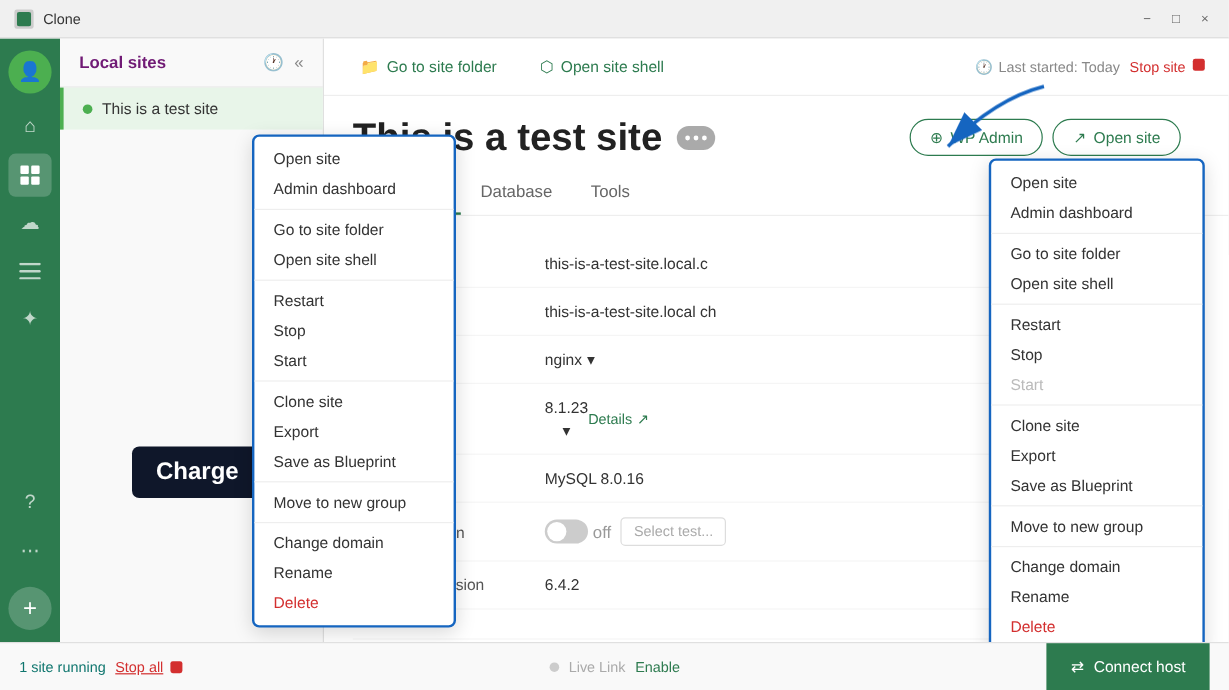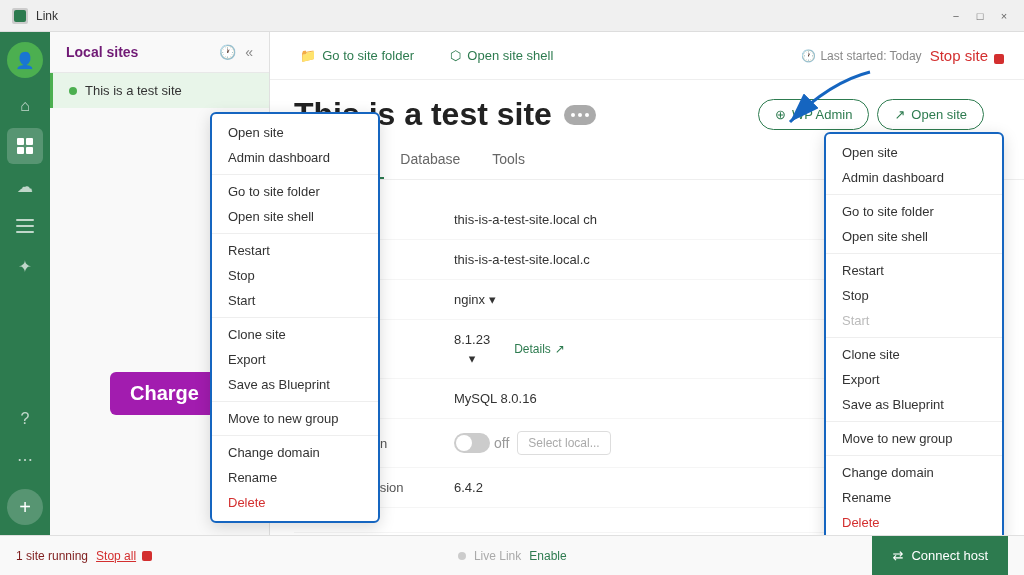--- a/index.html
+++ b/index.html
@@ -39,21 +39,21 @@
     .ctx-item.danger { color: #d32f2f; }
     .ctx-separator { height: 1px; background: #eee; margin: 4px 0; }
 
     
     .main-content { flex: 1; display: flex; flex-direction: column; background: white; position: relative; overflow: hidden; }
 
     
     .topbar { height: 48px; background: white; border-bottom: 1px solid #eee; display: flex; align-items: center; padding: 0 20px; gap: 16px; }
     .topbar-btn { display: flex; align-items: center; gap: 6px; font-size: 13px; color: #2d7b4f; cursor: pointer; padding: 6px 10px; border-radius: 4px; }
     .topbar-right { margin-left: auto; display: flex; align-items: center; gap: 8px; }
-    .stop-site-btn { display: flex; align-items: flex-end; gap: 6px; font-size: 15px; color: #d32f2f; font-weight: 500; cursor: pointer; }
+    .stop-site-btn { display: flex; align-items: flex-start; gap: 6px; font-size: 12px; color: #d32f2f; font-weight: 500; cursor: pointer; }
     .stop-indicator { width: 10px; height: 10px; background: #d32f2f; border-radius: 2px; }
     .last-started { font-size: 12px; color: #888; display: flex; align-items: center; gap: 4px; }
 
     
     .site-title-bar { padding: 16px 24px 0 24px; display: flex; align-items: center; gap: 12px; }
     .site-title { font-size: 32px; font-weight: 700; color: #222; }
     .dots-btn { width: 32px; height: 20px; background: #aaa; border-radius: 10px; display: flex; align-items: center; justify-content: center; cursor: pointer; gap: 3px; }
     .dot-small { width: 4px; height: 4px; background: white; border-radius: 50%; }
 
     
@@ -73,46 +73,46 @@
     .details-link { font-size: 12px; color: #2d7b4f; cursor: pointer; }
     .web-server-select { display: flex; align-items: center; gap: 4px; font-size: 13px; color: #333; cursor: pointer; }
     .php-select { display: flex; align-items: center; gap: 4px; font-size: 13px; color: #333; cursor: pointer; flex-direction: column; }
 
     
     .action-btns { display: flex; gap: 8px; align-items: center; }
     .btn-outline { padding: 7px 16px; border: 1.5px solid #2d7b4f; border-radius: 20px; font-size: 13px; color: #2d7b4f; background: white; cursor: pointer; display: flex; align-items: center; gap: 6px; }
 
     
     .bottombar { height: 40px; background: #f9f9f9; border-top: 1px solid #e0e0e0; display: flex; align-items: center; padding: 0 16px; flex-shrink: 0; }
-    .running-text { font-size: 12px; color: #7f1d1d; }
+    .running-text { font-size: 12px; color: #0f766e; }
     .stop-all-btn { display: flex; align-items: center; gap: 6px; font-size: 12px; color: #d32f2f; font-weight: 500; cursor: pointer; margin-left: 8px; text-decoration: underline; }
     .live-link { display: flex; align-items: center; gap: 8px; margin-left: auto; font-size: 12px; color: #aaa; }
     .live-dot { width: 8px; height: 8px; background: #ccc; border-radius: 50%; }
     .enable-link { font-size: 12px; color: #2d7b4f; cursor: pointer; }
     .connect-host-btn { margin-left: auto; background: #2d7b4f; color: white; border: none; padding: 0 20px; height: 40px; font-size: 13px; cursor: pointer; display: flex; align-items: center; gap: 8px; }
 
     
     .context-menu-large { position: absolute; right: 20px; top: 100px; background: white; border: 2px solid #1565C0; border-radius: 6px; box-shadow: 0 4px 16px rgba(0,0,0,0.15); z-index: 100; width: 180px; padding: 6px 0; }
 
     
-    .charge-badge { position: absolute; left: 60px; top: 340px; background: #a21caf; color: white; padding: 10px 20px; border-radius: 6px; font-size: 20px; font-weight: 600; z-index: 50; }
+    .charge-badge { position: absolute; left: 60px; top: 340px; background: #0f172a; color: white; padding: 10px 20px; border-radius: 6px; font-size: 20px; font-weight: 600; z-index: 50; }
 
     
     .blue-arrow { position: absolute; z-index: 300; pointer-events: none; }
   </style>
 </head>
 <body>
 
 <div class="titlebar">
   <div class="titlebar-icon">
     <svg width="12" height="12" viewBox="0 0 12 12">
         <rect width="12" height="12" rx="2" fill="#2d7b4f"></rect>
       </svg>
   </div>
-  <span class="titlebar-title">Link</span>
+  <span class="titlebar-title">Clone</span>
   <div class="titlebar-controls">
     <div class="titlebar-btn">−</div>
     <div class="titlebar-btn">□</div>
     <div class="titlebar-btn">×</div>
   </div>
 </div>
 
 <div class="app-body">
 
   <div class="icon-sidebar">
@@ -223,54 +223,54 @@
     </div>
 
     <div class="tabs">
       <div class="tab active">Overview</div>
       <div class="tab">Database</div>
       <div class="tab">Tools</div>
     </div>
 
     <div class="content-area">
       <div class="field-row">
+        <span class="field-label">SSL</span>
+        <span class="field-value">this-is-a-test-site.local.c</span>
+      </div>
+      <div class="field-row">
         <span class="field-label">Site domain</span>
         <span class="field-value">this-is-a-test-site.local   ch</span>
-      </div>
-      <div class="field-row">
-        <span class="field-label">SSL</span>
-        <span class="field-value">this-is-a-test-site.local.c</span>
       </div>
       <div class="field-row">
         <span class="field-label">Web server</span>
         <div class="web-server-select">
           <span>nginx</span>
           <span>▾</span>
         </div>
       </div>
       <div class="field-row">
         <span class="field-label">PHP version</span>
         <div class="php-select">
           <span>8.1.23</span>
           <span>▾</span>
         </div>
-        <span class="details-link" style="margin-left:24px;">Details</span>
+        <span class="details-link" style="margin-left:0;">Details</span>
         <span style="color:#2d7b4f; font-size:12px; margin-left:4px;">↗</span>
       </div>
       <div class="field-row">
         <span class="field-label">Database</span>
         <span class="field-value">MySQL 8.0.16</span>
       </div>
       <div class="field-row">
         <span class="field-label">One-click admin</span>
         <div class="toggle-off">
           <div class="toggle-knob"></div>
         </div>
         <span class="toggle-label" style="margin-left:4px; font-size:14px; color:#999;">off</span>
-        <span class="select-admin" style="margin-left:8px;">Select local...</span>
+        <span class="select-admin" style="margin-left:8px;">Select test...</span>
       </div>
       <div class="field-row">
         <span class="field-label">WordPress version</span>
         <span class="field-value">6.4.2</span>
       </div>
       <div class="field-row">
         
         
         
         

